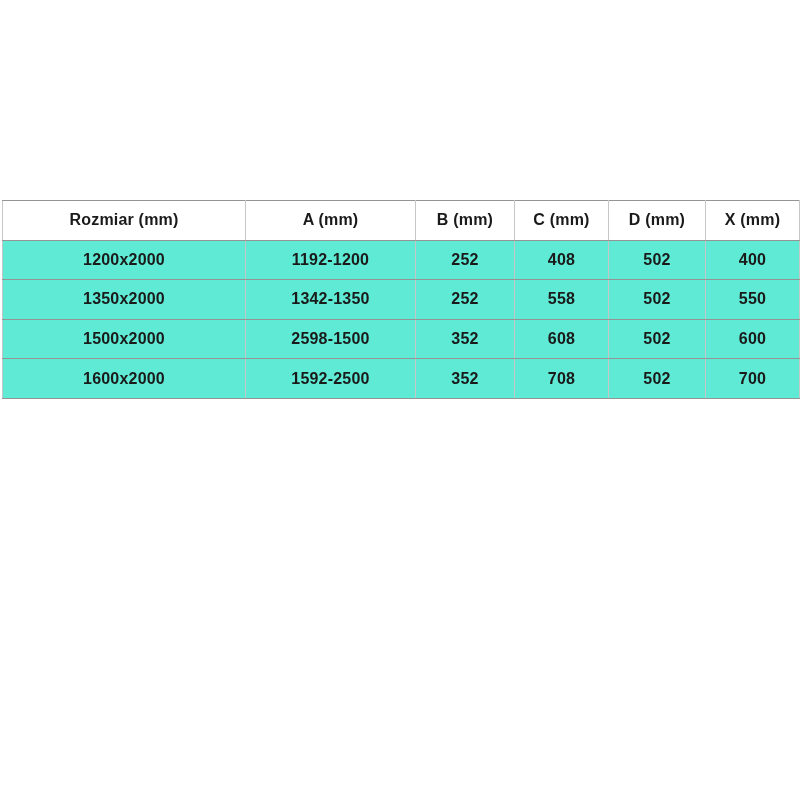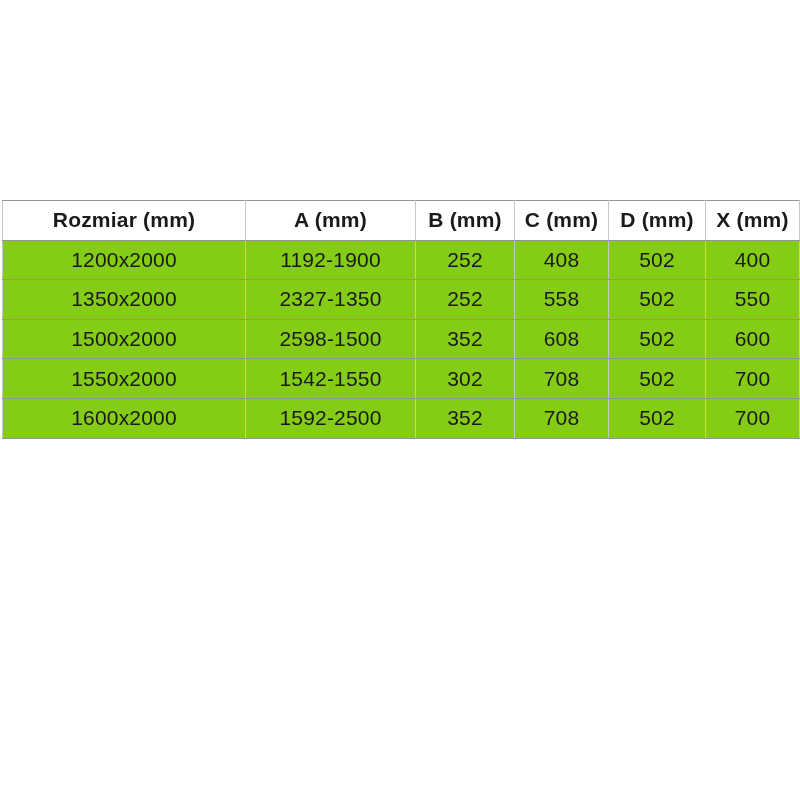--- a/index.html
+++ b/index.html
@@ -30,32 +30,32 @@
   table.dims td {
     border-top: 1px solid #949494;
     border-bottom: 1px solid #949494;
     border-left: 1px solid #c6c6c6;
     border-right: 1px solid #c6c6c6;
     text-align: center;
     vertical-align: middle;
     height: 38.6px;
     padding: 0;
     color: #1a1a1a;
-    font-size: 21px;
+    font-size: 16px;
     letter-spacing: 0.2px;
     white-space: nowrap;
     overflow: hidden;
   }
   table.dims th {
     font-weight: bold;
     background: #ffffff;
   }
   table.dims td {
-    font-weight: normal;
-    background: #84cc16;
+    font-weight: bold;
+    background: #5eead4;
   }
   col.c0 { width: 243px; }
   col.c1 { width: 170px; }
   col.c2 { width: 99px; }
   col.c3 { width: 94px; }
   col.c4 { width: 97px; }
   col.c5 { width: 94px; }
 </style>
 </head>
 <body>
@@ -77,49 +77,41 @@
             <th>A (mm)</th>
             <th>B (mm)</th>
             <th>C (mm)</th>
             <th>D (mm)</th>
             <th>X (mm)</th>
           </tr>
       </thead>
       <tbody>
           <tr>
             <td>1200x2000</td>
-            <td>1192-1900</td>
+            <td>1192-1200</td>
             <td>252</td>
             <td>408</td>
             <td>502</td>
             <td>400</td>
           </tr>
           <tr>
             <td>1350x2000</td>
-            <td>2327-1350</td>
+            <td>1342-1350</td>
             <td>252</td>
             <td>558</td>
             <td>502</td>
             <td>550</td>
           </tr>
           <tr>
             <td>1500x2000</td>
             <td>2598-1500</td>
             <td>352</td>
             <td>608</td>
             <td>502</td>
             <td>600</td>
-          </tr>
-          <tr>
-            <td>1550x2000</td>
-            <td>1542-1550</td>
-            <td>302</td>
-            <td>708</td>
-            <td>502</td>
-            <td>700</td>
           </tr>
           <tr>
             <td>1600x2000</td>
             <td>1592-2500</td>
             <td>352</td>
             <td>708</td>
             <td>502</td>
             <td>700</td>
           </tr>
         </tbody>

